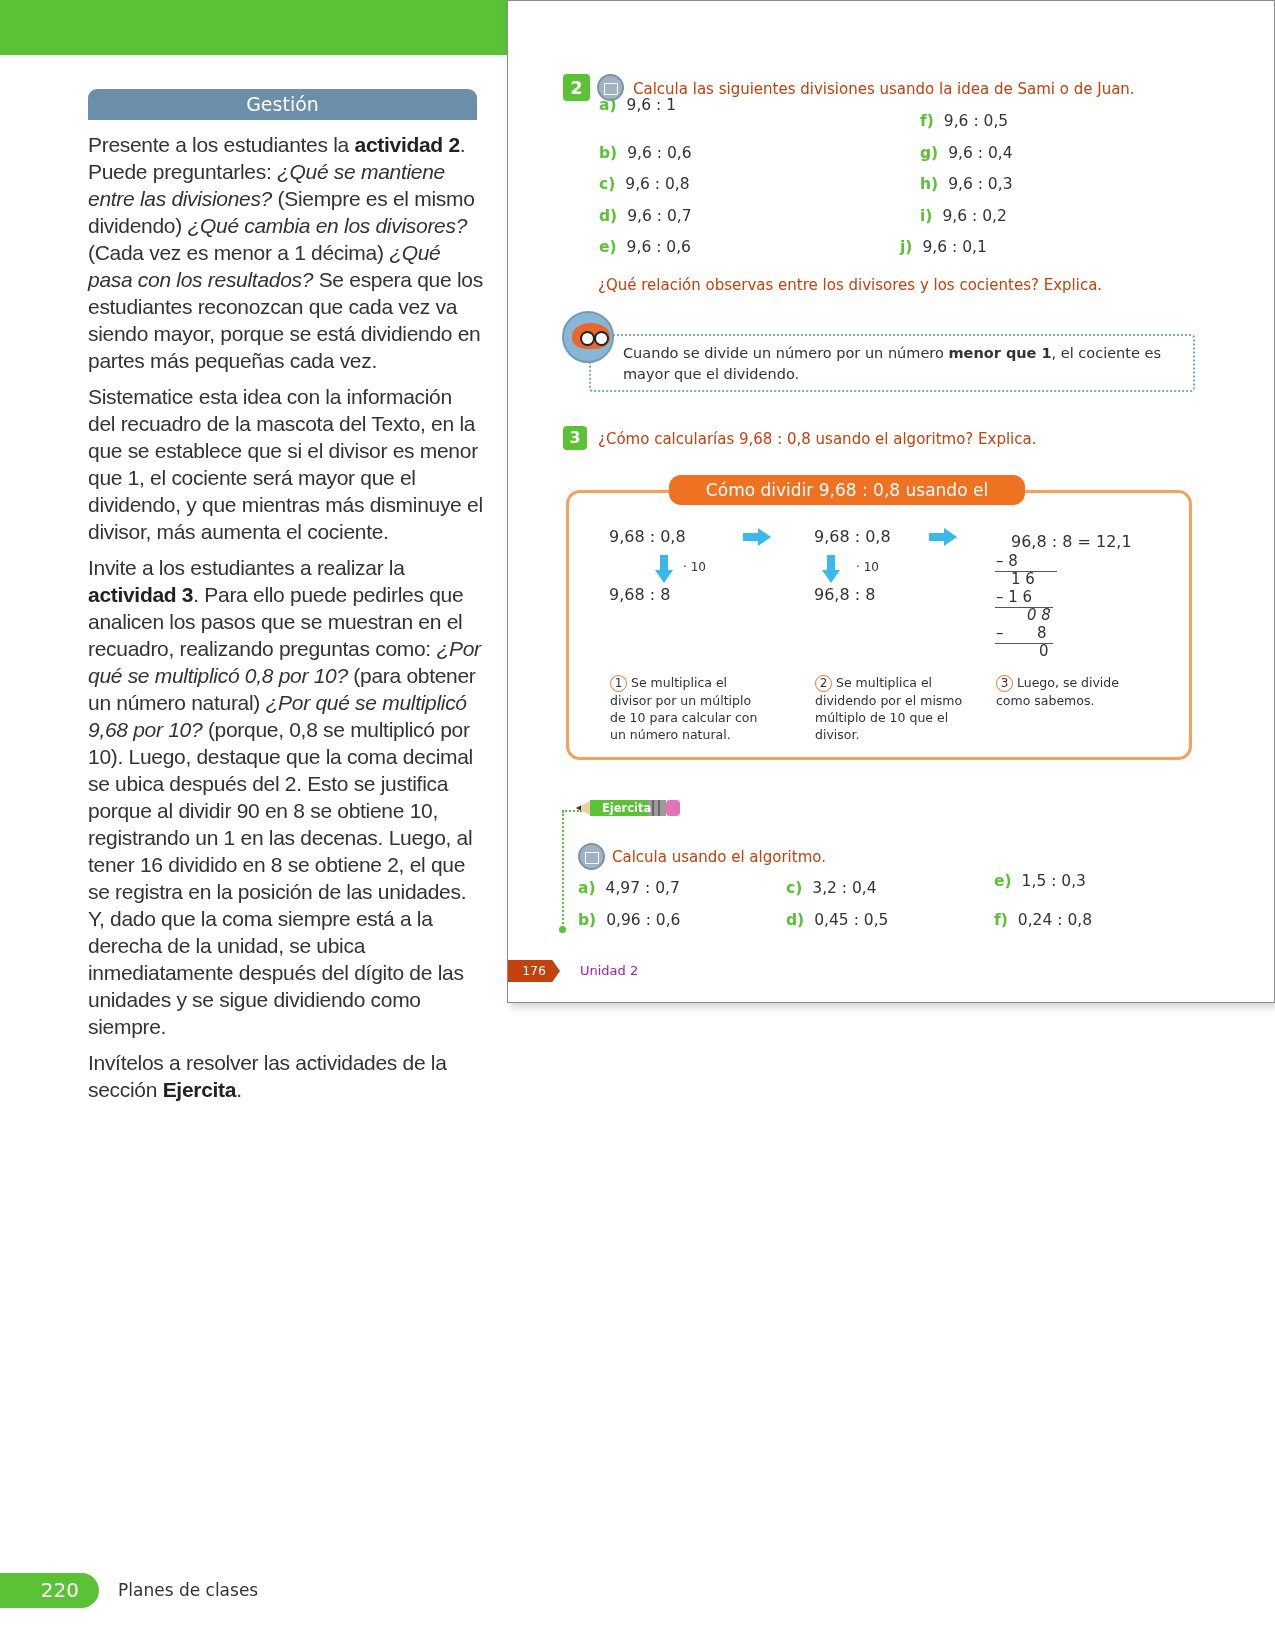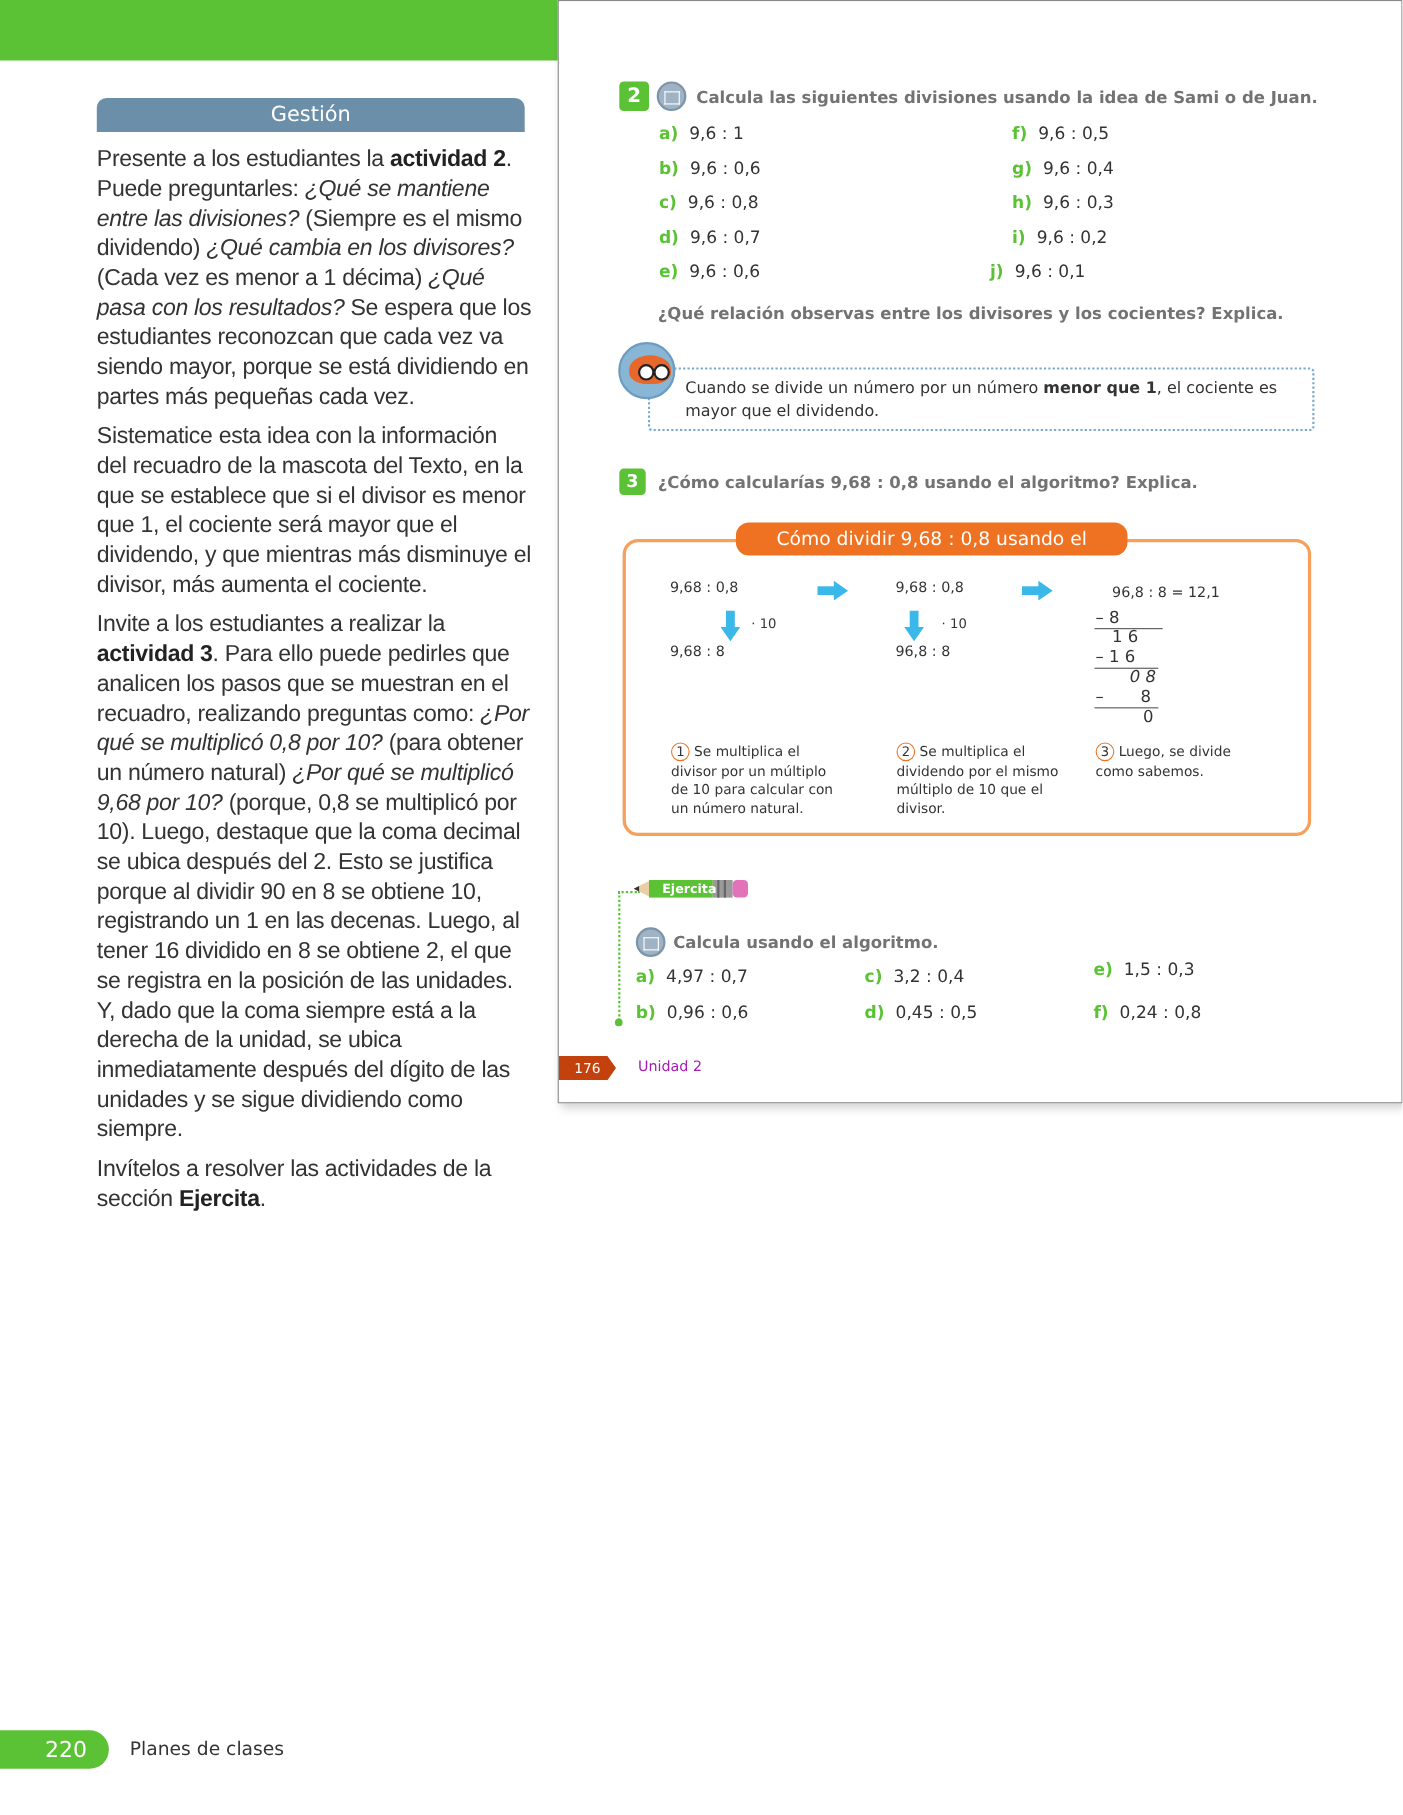--- a/index.html
+++ b/index.html
@@ -23,34 +23,34 @@
   
   .card { position:absolute; left:507px; top:0; width:768px; height:1003px; background:#fff;
           border:1px solid #8a8a8a; box-shadow:3px 4px 8px rgba(0,0,0,0.18); box-sizing:border-box; }
   .abs { position:absolute; }
   .num-badge { position:absolute; width:27px; height:27px; background:#5bc236; color:#fff; border-radius:4px;
                font-weight:bold; font-size:18px; text-align:center; line-height:27px; }
   .book-icon { position:absolute; width:27px; height:27px; border-radius:50%; background:#9fb3c4;
                border:2px solid #7b94a8; box-sizing:border-box; }
   .book-icon::before { content:""; position:absolute; left:5px; top:7px; width:6px; height:10px; border:1.5px solid #fff; border-right:none; }
   .book-icon::after { content:""; position:absolute; left:12px; top:7px; width:6px; height:10px; border:1.5px solid #fff; border-left:none; }
-  .task { font-size:15px; color:#737373;font-weight:bold; }
+  .task { font-size:15px; color:#c2410c; }
   .item { position:absolute; font-size:15.5px; color:#333; white-space:nowrap; }
   .item .lbl { color:#5bc236; font-weight:bold; margin-right:10px; }
   .mascot { position:absolute; width:52px; height:52px; border-radius:50%; background:#8ab6d6; border:2px solid #6e9cc0; box-sizing:border-box; overflow:hidden; }
   .mascot .face { position:absolute; left:8px; top:10px; width:38px; height:26px; background:#e8672a; border-radius:50% 50% 40% 40%; }
   .mascot .glass { position:absolute; top:18px; width:11px; height:11px; border:2px solid #222; border-radius:50%; background:#fff; }
   .tip-box { position:absolute; left:589px; top:334px; width:606px; height:58px; border:2px dotted #7aa9cf; border-radius:4px; box-sizing:border-box; }
   .tip-text { position:absolute; left:623px; top:343px; width:560px; font-size:14.5px; line-height:21px; color:#333; }
   .algo-box { position:absolute; left:566px; top:490px; width:626px; height:270px; border:3px solid #f5a15b; border-radius:14px; box-sizing:border-box; }
   .algo-title { position:absolute; left:669px; top:475px; width:356px; height:30px; background:#ef7222; border-radius:12px;
                 color:#fff; font-size:17px; text-align:center; line-height:30px; }
   .arrow-right { position:absolute; width:28px; height:18px; }
   .arrow-down { position:absolute; width:18px; height:28px; }
-  .math { position:absolute; font-size:13px; color:#333; white-space:nowrap; }
+  .math { position:absolute; font-size:16px; color:#333; white-space:nowrap; }
   .small { position:absolute; font-size:12px; color:#333; }
   .step { position:absolute; font-size:12.5px; line-height:17px; color:#333; }
   .step-num { display:inline-block; width:15px; height:15px; border:1.5px solid #ef7222; border-radius:50%; text-align:center; line-height:15px; font-size:12px; margin-right:4px; }
   .divline { position:absolute; height:1px; background:#555; }
   .pencil { position:absolute; left:576px; top:799px; width:106px; height:18px; }
   .dotline-v { position:absolute; left:562px; top:811px; width:0; height:117px; border-left:2px dotted #5bc236; }
   .dotline-h { position:absolute; left:562px; top:810px; width:20px; height:0; border-top:2px dotted #5bc236; }
   .dot-end { position:absolute; left:559px; top:926px; width:7px; height:7px; border-radius:50%; background:#5bc236; }
   .page-badge { position:absolute; left:508px; top:960px; width:52px; height:22px; background:#c2410c;
                 clip-path:polygon(0 0, 85% 0, 100% 50%, 85% 100%, 0 100%); color:#fff; font-size:12.5px; line-height:22px; text-align:right; padding-right:14px; box-sizing:border-box; }
@@ -71,21 +71,21 @@
 
 <div class="footer-badge">220</div>
 <div class="footer-label">Planes de clases</div>
 
 <div class="card"></div>
 
 <div class="num-badge" style="left:563px;top:74px;">2</div>
 <div class="book-icon" style="left:597px;top:74px;"></div>
 <div class="abs task" style="left:633px;top:80px;">Calcula las siguientes divisiones usando la idea de Sami o de Juan.</div>
 <div id="a2-items">
-    <div class="item" style="left: 599px; top: 112px; text-align: center;"><span class="lbl">a)</span><span>9,6 : 1</span></div>
+    <div class="item" style="left: 599px; top: 96px; text-align: center;"><span class="lbl">a)</span><span>9,6 : 1</span></div>
     <div class="item" style="left: 599px; top: 143.5px;"><span class="lbl">b)</span><span>9,6 : 0,6</span></div>
     <div class="item" style="left: 599px; top: 175px;"><span class="lbl">c)</span><span>9,6 : 0,8</span></div>
     <div class="item" style="left: 599px; top: 206.5px;"><span class="lbl">d)</span><span>9,6 : 0,7</span></div>
     <div class="item" style="left: 599px; top: 238px;"><span class="lbl">e)</span><span>9,6 : 0,6</span></div>
     <div class="item" style="left: 920px; top: 112px;"><span class="lbl">f)</span><span>9,6 : 0,5</span></div>
     <div class="item" style="left: 920px; top: 143.5px;"><span class="lbl">g)</span><span>9,6 : 0,4</span></div>
     <div class="item" style="left: 920px; top: 175px;"><span class="lbl">h)</span><span>9,6 : 0,3</span></div>
     <div class="item" style="left: 920px; top: 206.5px;"><span class="lbl">i)</span><span>9,6 : 0,2</span></div>
     <div class="item" style="left: 900px; top: 238px;"><span class="lbl">j)</span><span>9,6 : 0,1</span></div>
   </div>

